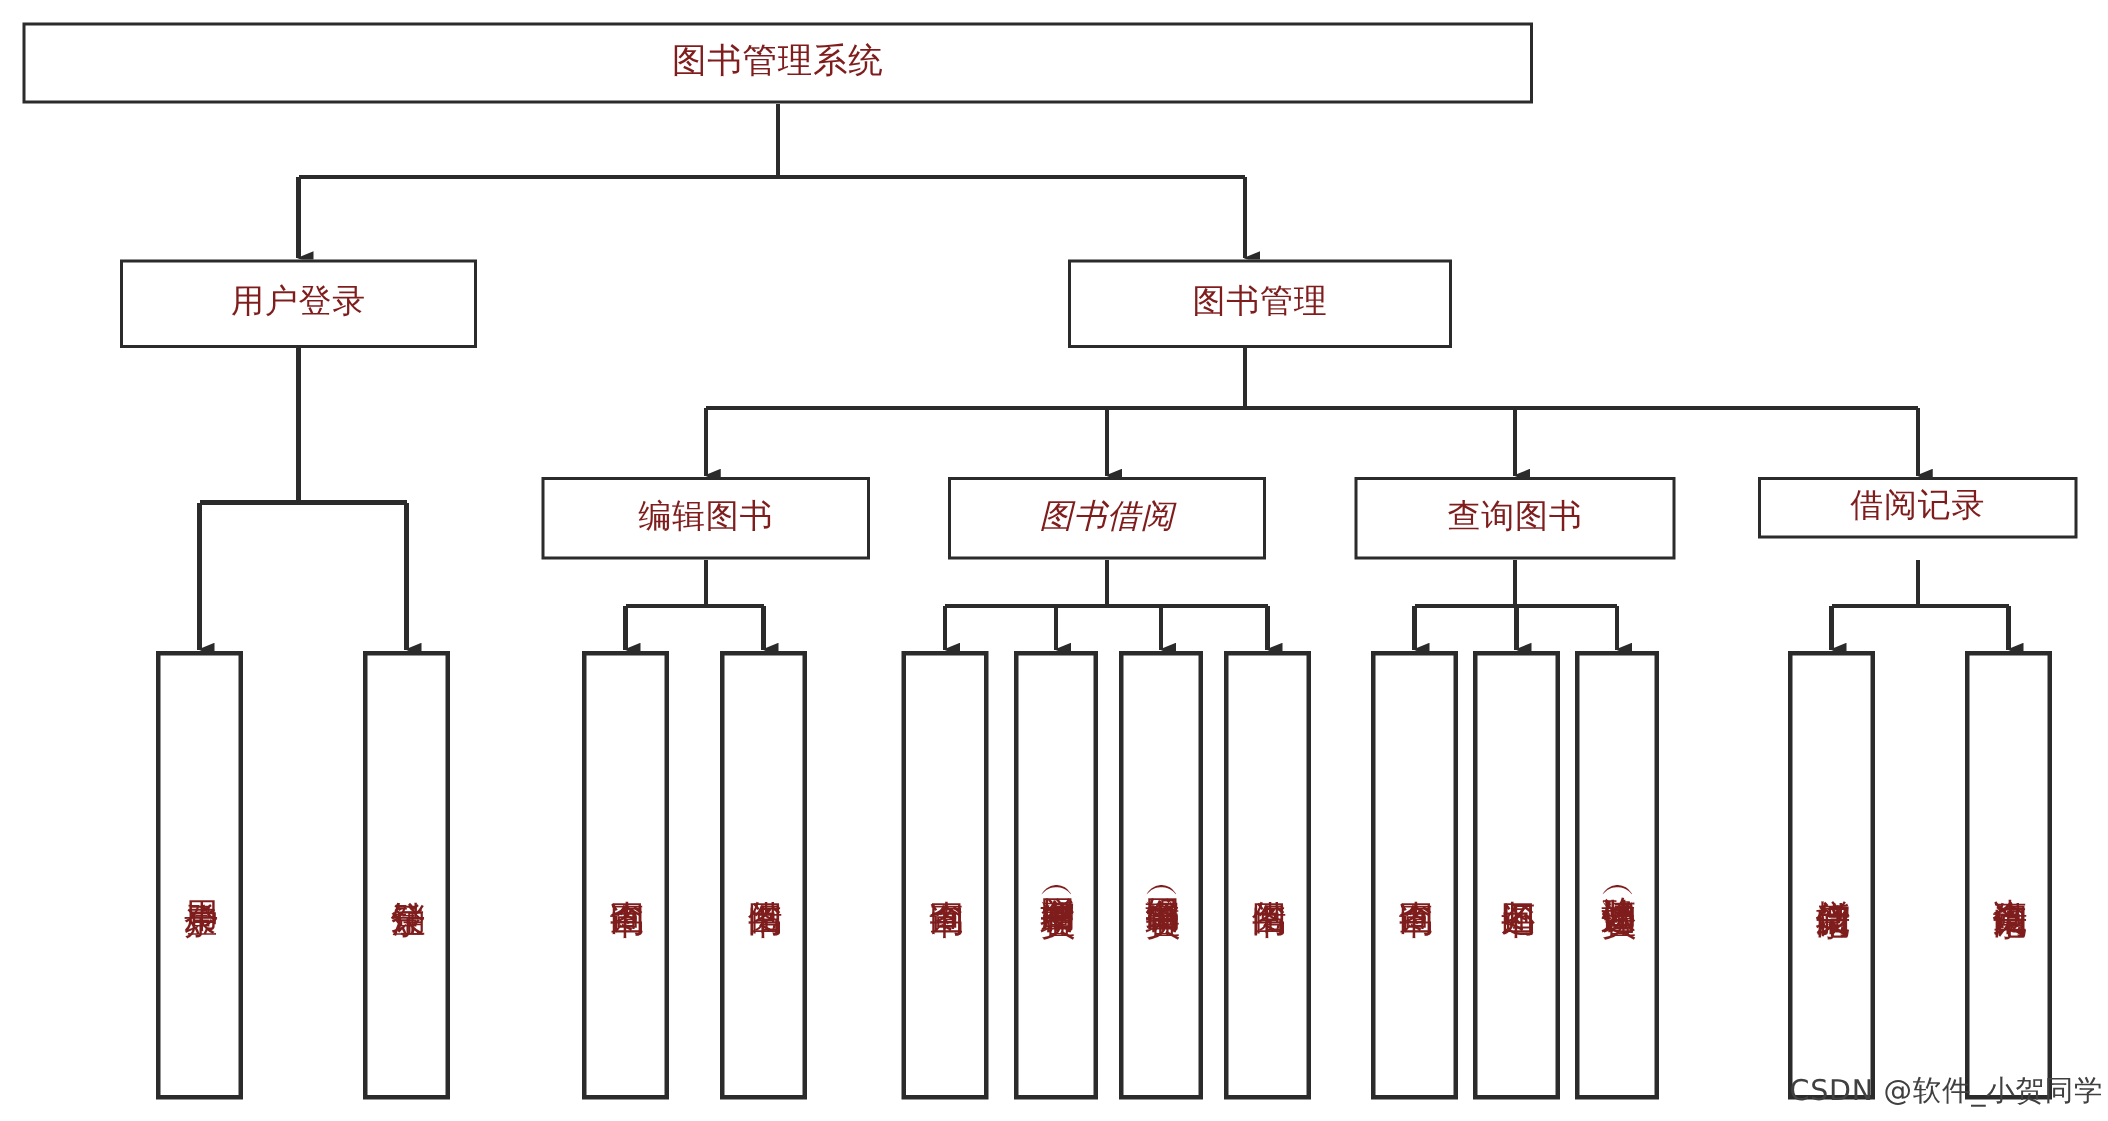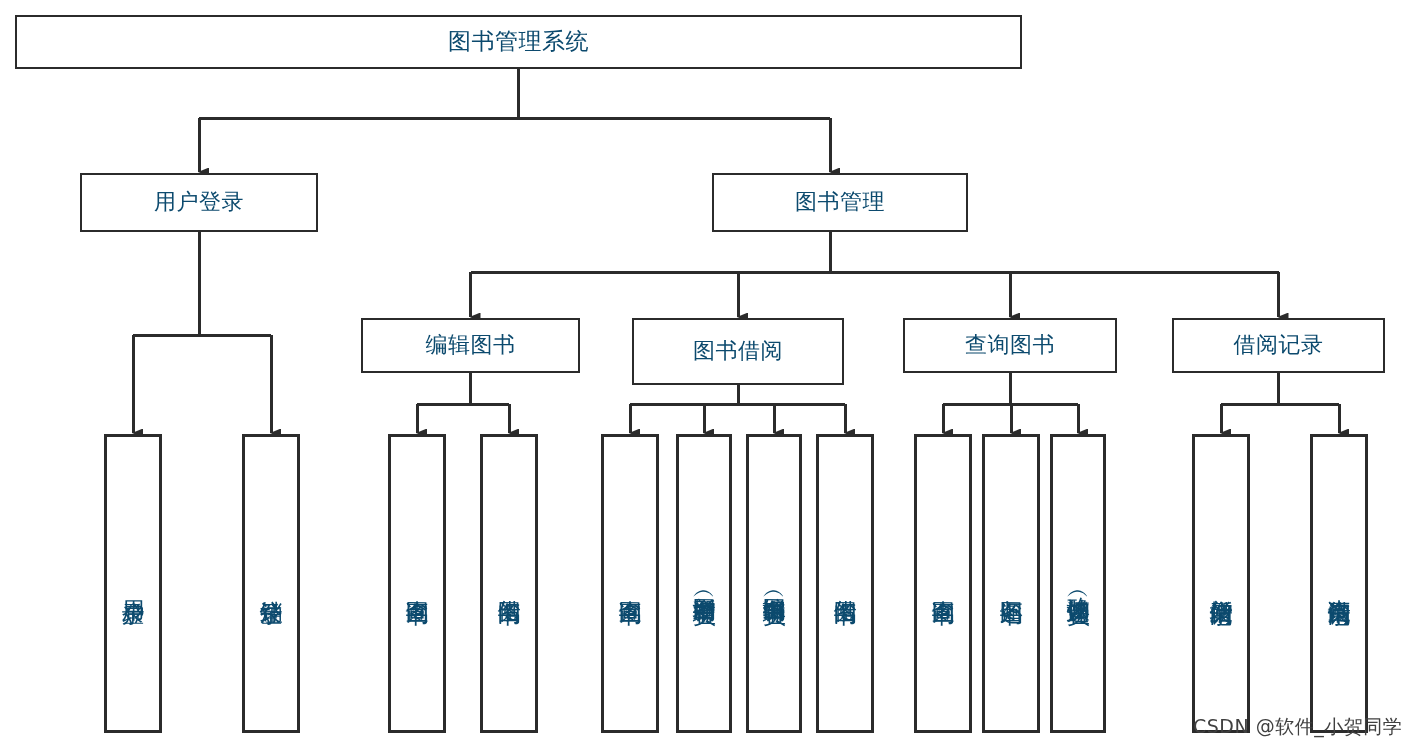--- a/index.html
+++ b/index.html
@@ -28,21 +28,21 @@
     position: absolute;
     box-sizing: border-box;
     background: #ffffff;
     border: 2px solid #2b2b2b;
     display: flex;
     align-items: center;
     justify-content: center;
     overflow: hidden;
   }
   .node-label {
-    color: #0c4a6e;
+    color: #7f1d1d;
     text-align: right;
     line-height: 1.12;
     white-space: nowrap;
     letter-spacing: 0.5px;
   }
   .node-root .node-label {
     font-size: 23px;
   }
   .node-mid .node-label {
     font-size: 22px;
@@ -118,27 +118,27 @@
       </div>
       <div class="node-box node-mid" style="left: 80px; top: 173px; width: 238px; height: 59px;">
         <span class="node-label">用户登录</span>
       </div>
       <div class="node-box node-mid" style="left: 712px; top: 173px; width: 256px; height: 59px;">
         <span class="node-label">图书管理</span>
       </div>
       <div class="node-box node-mid" style="left: 361px; top: 318px; width: 219px; height: 55px;">
         <span class="node-label">编辑图书</span>
       </div>
-      <div class="node-box node-mid" style="left: 632px; top: 318px; width: 212px; height: 67px;">
+      <div class="node-box node-mid" style="left: 632px; top: 318px; width: 212px; height: 55px; font-style: italic;">
         <span class="node-label">图书借阅</span>
       </div>
       <div class="node-box node-mid" style="left: 903px; top: 318px; width: 214px; height: 55px;">
         <span class="node-label">查询图书</span>
       </div>
-      <div class="node-box node-mid" style="left: 1172px; top: 318px; width: 213px; height: 55px;">
+      <div class="node-box node-mid" style="left: 1172px; top: 318px; width: 213px; height: 41px;">
         <span class="node-label">借阅记录</span>
       </div>
       <div class="node-box node-leaf" style="left: 104px; top: 434px; width: 58px; height: 299px;">
         <span class="node-label">用户登录</span>
       </div>
       <div class="node-box node-leaf" style="left: 242px; top: 434px; width: 58px; height: 299px;">
         <span class="node-label">注销登录</span>
       </div>
       <div class="node-box node-leaf" style="left: 388px; top: 434px; width: 58px; height: 299px;">
         <span class="node-label">查询图书</span>

